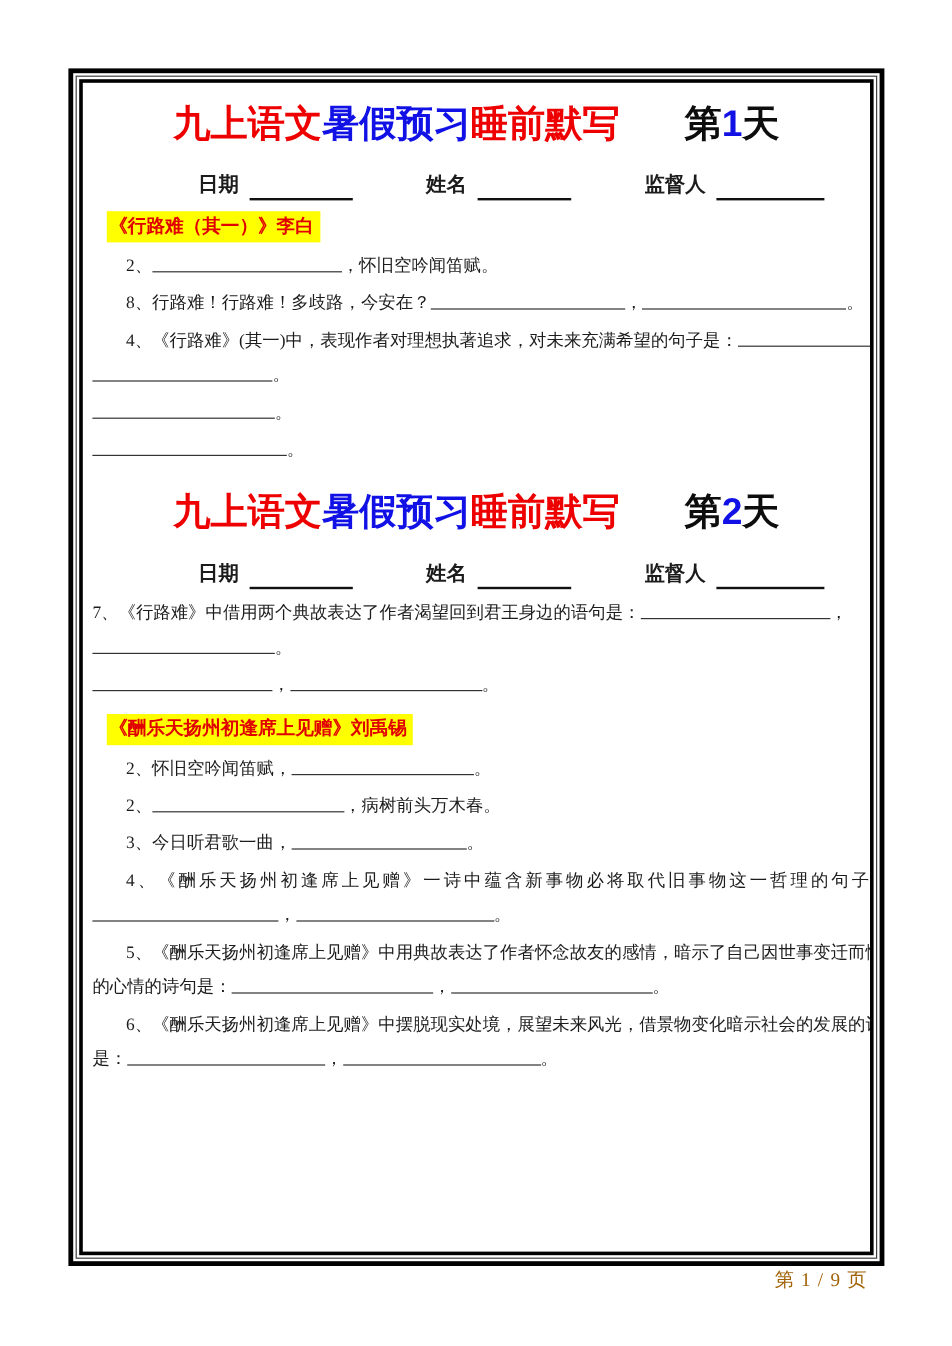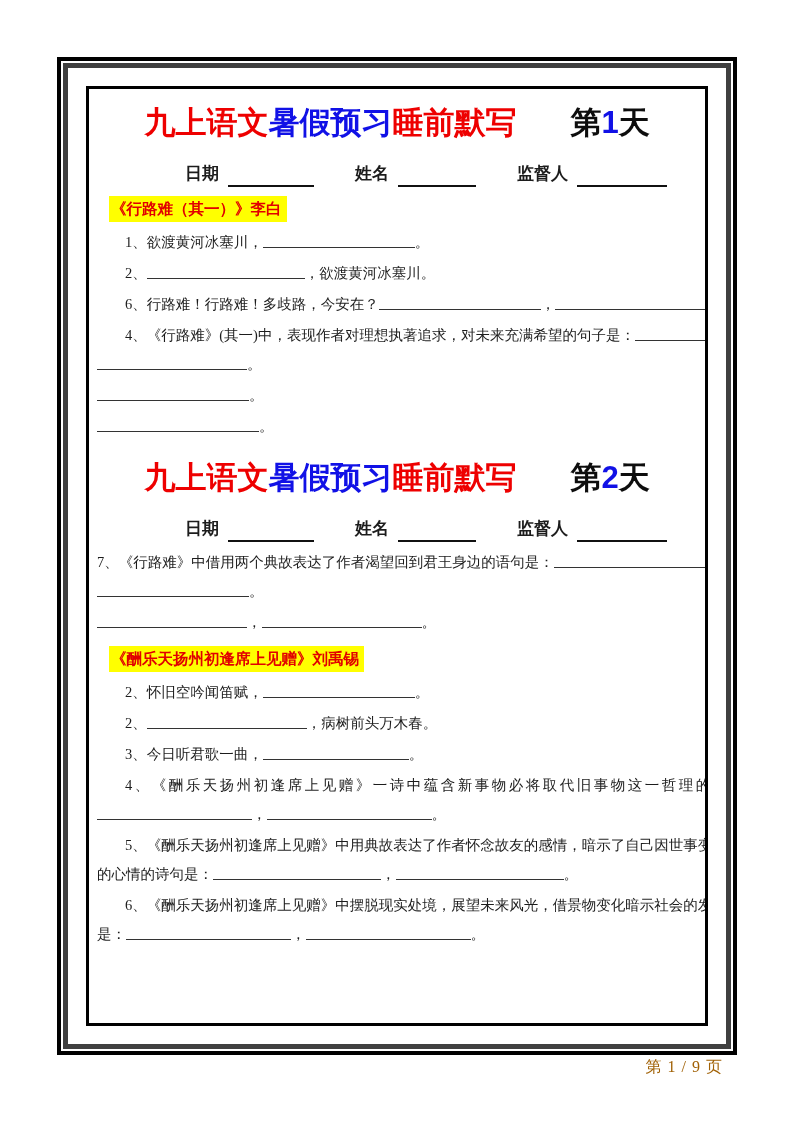--- a/index.html
+++ b/index.html
@@ -6,21 +6,21 @@
   body{
     width:793px;height:1122px;background:#fdfdfd;
     font-family:"Liberation Serif","DejaVu Serif",serif;color:#1c1c1c;
     -webkit-font-smoothing:antialiased;
   }
   .sheet{position:relative;width:793px;height:1122px;background:#ffffff;overflow:hidden;}
 
   
   .frame-outer{position:absolute;left:57px;top:57px;width:680px;height:998px;
     border:4px solid #000;padding:2px;box-sizing:border-box;}
-  .frame-mid{width:100%;height:100%;border:5px solid #404040;padding:18px;box-sizing:border-box;}
+  .frame-mid{width:100%;height:100%;border:1px solid #404040;padding:2px;box-sizing:border-box;}
   .frame-inner{width:100%;height:100%;border:3px solid #000;box-sizing:border-box;
     padding:13px 8px 6px 8px;overflow:hidden;}
 
   .day + .day{margin-top:16px;}
 
   .day-title{display:flex;justify-content:center;align-items:baseline;gap:54px;
     font-family:"Liberation Sans","DejaVu Sans",sans-serif;font-weight:bold;
     font-size:31px;line-height:42px;white-space:nowrap;}
   .day-label span{color:#0d0d0d;}
 
@@ -66,27 +66,24 @@
                   <span class="meta-label">姓名</span>
                   <span class="meta-blank" style="width: 78px;"></span>
                 </span>
                 <span class="meta-item">
                   <span class="meta-label">监督人</span>
                   <span class="meta-blank" style="width: 90px;"></span>
                 </span>
               </div>
               <div class="poem-header-row"><span class="poem-header">《行路难（其一）》李白</span></div>
               <div class="question">
-                <div class="question-line indent"><span class="q-text">1、欲渡黄河冰塞川，</span><span class="answer-blank" style="width: 152px;"></span><span class="q-text">。</span></div>
+                <div class="question-line indent"><span class="q-text">2、</span><span class="answer-blank" style="width: 158px;"></span><span class="q-text">，怀旧空吟闻笛赋。</span></div>
               </div>
               <div class="question">
-                <div class="question-line indent"><span class="q-text">2、</span><span class="answer-blank" style="width: 158px;"></span><span class="q-text">，欲渡黄河冰塞川。</span></div>
-              </div>
-              <div class="question">
-                <div class="question-line indent"><span class="q-text">6、行路难！行路难！多歧路，今安在？</span><span class="answer-blank" style="width: 162px;"></span><span class="q-text">，</span><span class="answer-blank" style="width: 170px;"></span><span class="q-text">。</span></div>
+                <div class="question-line indent"><span class="q-text">8、行路难！行路难！多歧路，今安在？</span><span class="answer-blank" style="width: 162px;"></span><span class="q-text">，</span><span class="answer-blank" style="width: 170px;"></span><span class="q-text">。</span></div>
               </div>
               <div class="question">
                 <div class="question-line indent"><span class="q-text">4、《行路难》(其一)中，表现作者对理想执著追求，对未来充满希望的句子是：</span><span class="answer-blank" style="width: 152px;"></span></div>
                 <div class="question-line"><span class="answer-blank" style="width: 150px;"></span><span class="q-text">。</span></div>
               </div>
               <div class="question">
                 <div class="question-line"><span class="answer-blank" style="width: 152px;"></span><span class="q-text">。</span></div>
               </div>
               <div class="question">
                 <div class="question-line"><span class="answer-blank" style="width: 162px;"></span><span class="q-text">。</span></div>

